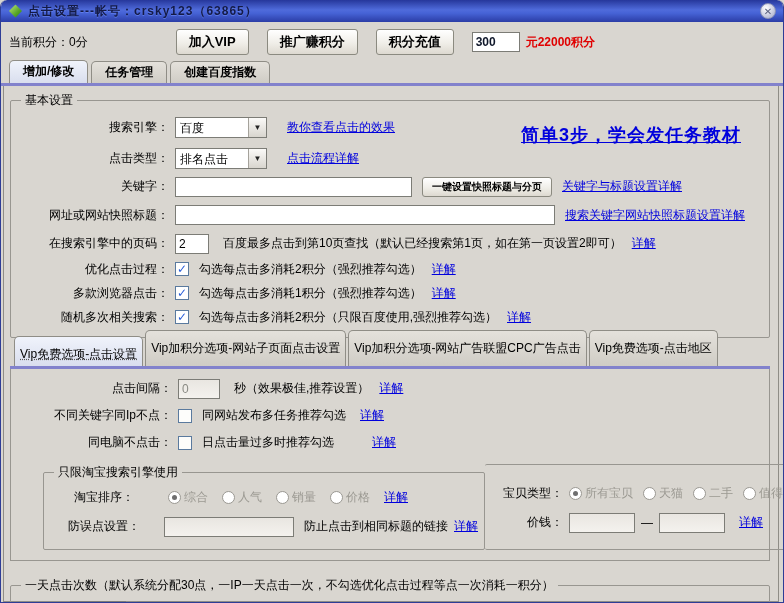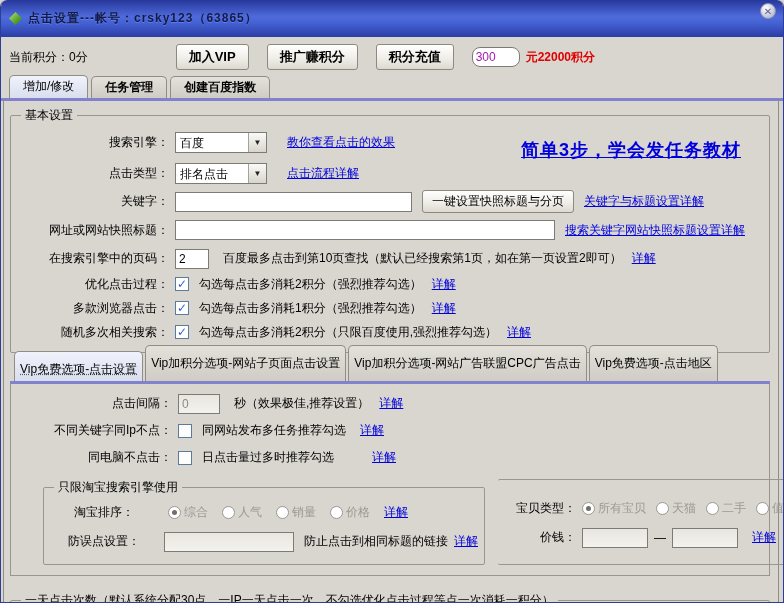--- a/index.html
+++ b/index.html
@@ -6,53 +6,53 @@
   html,body { width:784px; height:603px; }
   body {
     font-family: "Liberation Sans", "DejaVu Sans", sans-serif;
     font-size: 12px; color:#000;
     background:#d9d6d0;
   }
   .window { position:relative; width:784px; height:603px; overflow:hidden;
     background:#d9d6d0; border:1px solid #2e3d96; border-top:none;
     border-radius:7px 7px 0 0; }
   
-  .titlebar { height:37px; display:flex; align-items:center; padding:0 8px;
+  .titlebar { height:22px; display:flex; align-items:center; padding:0 8px;
     background:linear-gradient(#26379b 0%, #4f6bdb 45%, #4663d6 60%, #2b3da6 100%);
     border-radius:6px 6px 0 0; position:relative; }
   .app-icon { width:13px; height:13px; margin-right:6px; flex:none;
     background:linear-gradient(135deg,#bfe87a,#57a527 60%,#2f7a12);
     clip-path:polygon(50% 0,100% 50%,50% 100%,0 50%);
     box-shadow:0 0 2px #fff; }
   .title-text { font-weight:bold; color:#141a45; letter-spacing:1px;
     text-shadow:0 1px 0 rgba(120,150,255,.5); white-space:nowrap; }
   .close-btn { position:absolute; right:7px; top:3px; width:16px; height:16px;
     border-radius:50%; background:radial-gradient(circle at 35% 30%, #ffffff, #b9bdd6 75%);
     color:#5b617f; font-size:10px; font-weight:bold; line-height:16px; text-align:center;
     border:1px solid #8d93b5; cursor:default; }
   
   .topbar { height:40px; display:flex; align-items:center; padding:12px 8px; }
   .points { white-space:nowrap; }
   .btn { background:linear-gradient(#ffffff,#f0eee8 55%,#ddd9d0);
     border:1px solid #8b8a80; border-radius:3px; padding:3px 12px;
     font-size:13px; font-weight:bold; font-family:inherit; white-space:nowrap; }
-  .btn.small { font-weight:normal; font-size:12px; padding:2px 9px; }
+  .btn.small { font-weight:bold; font-size:10px; padding:2px 9px; }
   .tb { border:1px solid #7c7c76; background:#fff; height:20px; padding:1px 3px;
     font-family:inherit; font-size:12px; }
-  .amount-input { width:48px; color:#a21caf; font-weight:normal; margin-left:18px;border-radius:8px; }
+  .amount-input { width:48px; color:#0f172a; font-weight:bold; margin-left:18px; }
   .red-note { color:#e00000; font-weight:bold; margin-left:6px; white-space:nowrap; }
   .ml-vip { margin-left:88px; }
   .ml18 { margin-left:18px; }
   
   .tabstrip { display:flex; align-items:flex-end; padding-left:8px; height:21px; position:relative; }
   .tabstrip .tab { border:1px solid #8f8d86; border-bottom:none;
     border-radius:5px 5px 0 0; padding:2px 13px 2px; margin-right:3px;
     background:linear-gradient(#e4e1db,#cfccc5); white-space:nowrap; position:relative; z-index:1; }
   .tabstrip .tab.active { background:linear-gradient(#f0f3fb,#d9deee);
-    font-weight:normal; padding-bottom:3px; z-index:3; }
+    font-weight:bold; padding-bottom:3px; z-index:3; }
   .tabstrip1 .tab { font-weight:bold; }
   .accent-line { height:3px; background:#8282cc; position:relative; z-index:2; }
   .tabstrip2 { padding-left:4px; }
   .tabstrip2 .tab { padding:9px 5px; margin-right:2px; font-weight:normal;text-align:right; }
   .tabstrip2 .tab.active { font-weight:normal; text-decoration:underline dotted #555; }
   
   .page { margin:0 4px 0 2px; border:1px solid #8f8d86; border-top:none;
     padding:6px 8px 0 6px; height:516px; }
   fieldset { border:1px solid #989690; border-radius:2px; padding:2px 6px 8px 6px;
     background:transparent; }
@@ -78,21 +78,21 @@
     background:#fff; display:inline-block; position:relative; flex:none; margin-right:3px; }
   .radio.sel::after { content:""; position:absolute; left:3px; top:3px; width:5px;
     height:5px; border-radius:50%; background:#6f6f6f; }
   .radio-item { display:inline-flex; align-items:center; color:#9b9992; white-space:nowrap; }
   .basic-fs { position:relative; }
   .big-link { position:absolute; right:28px; top:14px; font-size:18px;
     font-weight:bold; color:#2222cc; text-decoration:underline; letter-spacing:1px; }
   .vip-box { border:1px solid #989690; border-top:none; padding:6px 8px 10px 6px; margin:0 0 0 0; }
   .vip-box .row .lbl { width:155px; }
   .disabled-tb { background:linear-gradient(#e9e6e1,#f4f2ee); color:#8a8a84; }
-  .taobao-wrap { display:flex; margin:8px 0 0 26px;gap:13px; }
+  .taobao-wrap { display:flex; margin:8px 0 0 26px; }
   .taobao-left { width:400px; }
   .taobao-left .row .lbl { width:108px;text-align:center; }
   .taobao-right { width:320px; border-left:none; padding-top:14px; }
   .taobao-right .row .lbl { width:72px; }
   .taobao-wrap .row { min-height:29px; }
   .daily-fs { margin-top:16px; }
   .daily-fs .row .lbl { width:auto; margin-left:6px; }
 </style>
 </head>
 <body>

